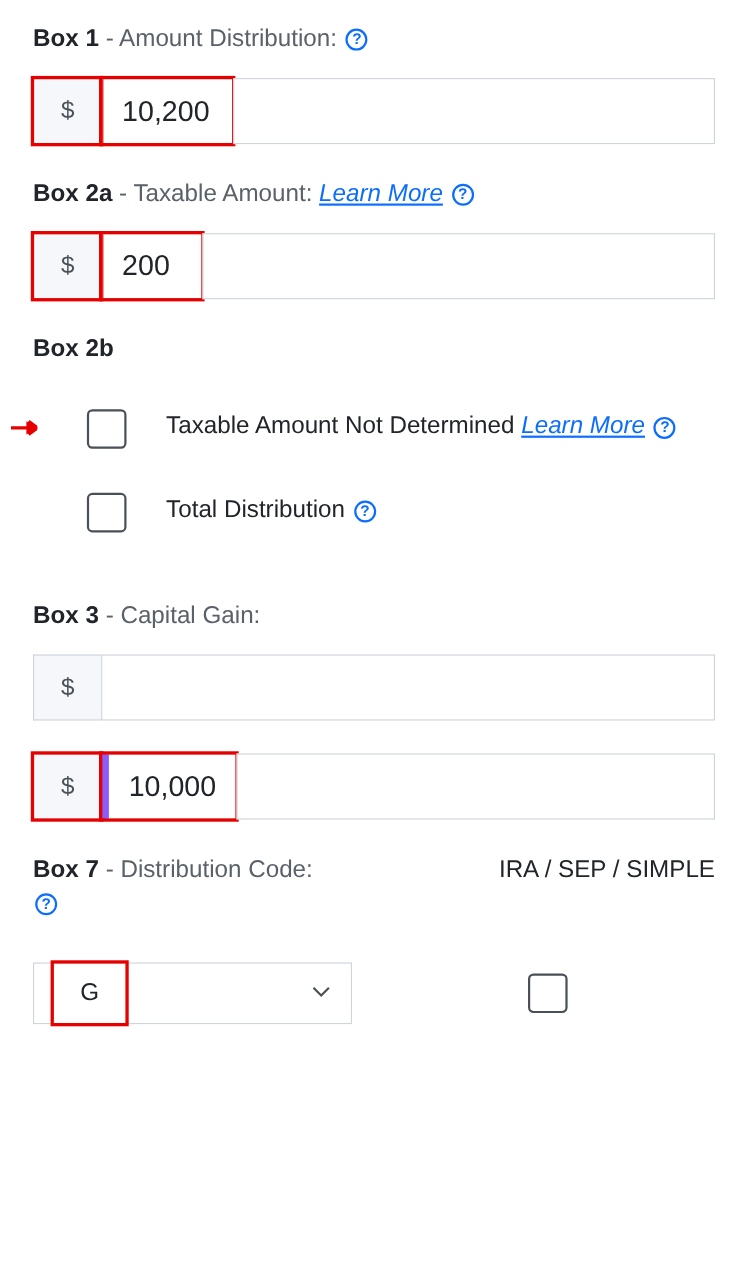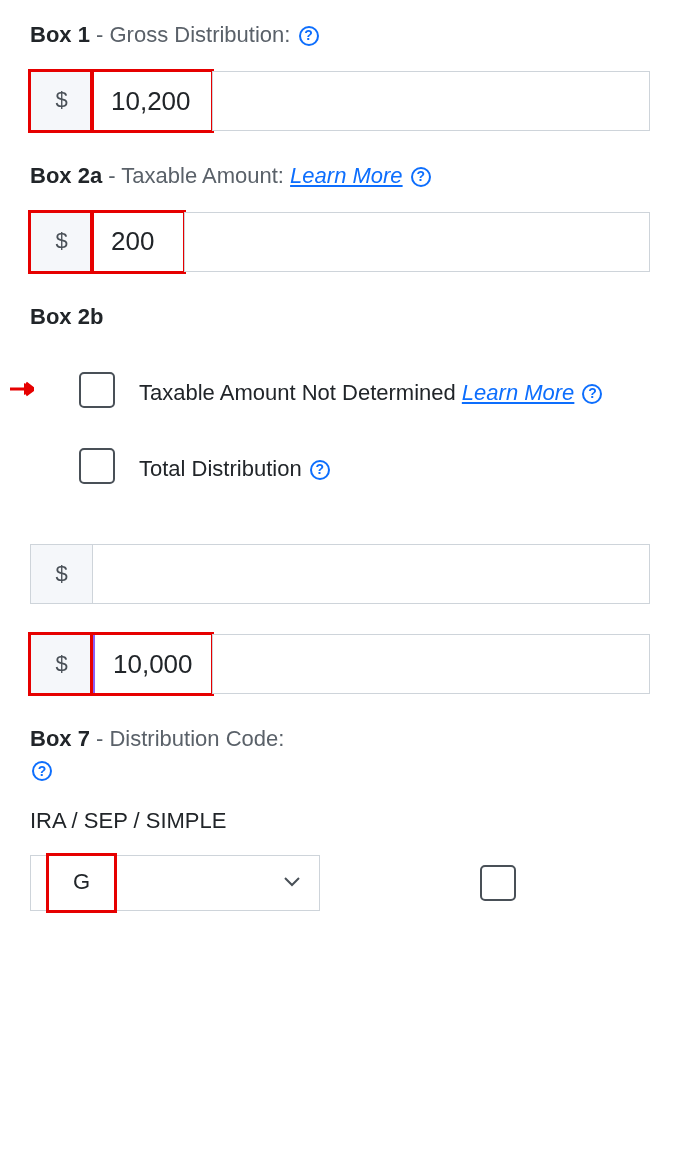--- a/index.html
+++ b/index.html
@@ -66,22 +66,22 @@
     flex: 1;
     border: 1px solid #ced4da;
     background: #fff;
   }
   .highlight-red {
     outline: 3px solid #e60000;
     outline-offset: -1px;
   }
   .checkbox-row {
     display: flex;
-    align-items: flex-end;
-    gap: 24px;
+    align-items: flex-start;
+    gap: 36px;
     margin: 40px 0 40px 8px;
     position: relative;
     padding-left: 41px;
   }
   .checkbox {
     width: 36px;
     height: 36px;
     border: 2.5px solid #495057;
     border-radius: 5px;
     background: #fff;
@@ -95,21 +95,20 @@
     transform: translateY(-50%);
     color: #e60000;
     font-size: 22px;
     line-height: 1;
   }
   .box7-row {
     display: flex;
     justify-content: space-between;
     align-items: flex-start;
     width: 620px;
-    flex-direction: column;
   }
   .box7-left { width: 45%; }
   .box7-right { text-align: center; }
   .select-box {
     display: flex;
     align-items: center;
     justify-content: space-between;
     width: 290px;
     height: 56px;
     border: 1px solid #ced4da;
@@ -137,21 +136,21 @@
     align-items: center;
     gap: 160px;
     margin-top: 18px;
   }
 </style>
 </head>
 <body>
 
 <div class="field">
   <div class="label-row">
-    <b>Box 1</b><span class="secondary"> - Gross Distribution: </span><span class="help-icon">?</span>
+    <b>Box 1</b><span class="secondary"> - Amount Distribution: </span><span class="help-icon">?</span>
   </div>
   <div class="input-group">
     <div class="input-prefix highlight-red" style="border-right:none">$</div>
     <div class="value-cell highlight-red" style="border-left:1px solid #ced4da">10,200</div>
     <div class="input-rest"></div>
   </div>
 </div>
 
 <div class="field">
   <div class="label-row">
@@ -184,30 +183,33 @@
 </div>
 
 <div class="checkbox-row" style="margin-top:10px;margin-bottom:60px">
   <div class="checkbox"></div>
   <div>
     <span>Total Distribution </span><span class="help-icon">?</span>
   </div>
 </div>
 
 <div class="field">
+  <div class="label-row">
+    <b>Box 3</b><span class="secondary"> - Capital Gain:</span>
+  </div>
   <div class="input-group">
     <div class="input-prefix">$</div>
     <div class="input-rest" style="border-left:1px solid #ced4da"></div>
   </div>
 </div>
 
 <div class="field">
   <div class="input-group">
     <div class="input-prefix highlight-red">$</div>
-    <div class="value-cell highlight-red" style="border-left:3px solid #8b5cf6">10,000</div>
+    <div class="value-cell highlight-red" style="border-left:7px solid #8b5cf6">10,000</div>
     <div class="input-rest"></div>
   </div>
 </div>
 
 <div class="box7-row">
   <div class="box7-left">
     <div class="label-row">
       <b>Box 7</b><span class="secondary"> - Distribution Code: </span><span class="help-icon">?</span>
     </div>
   </div>

